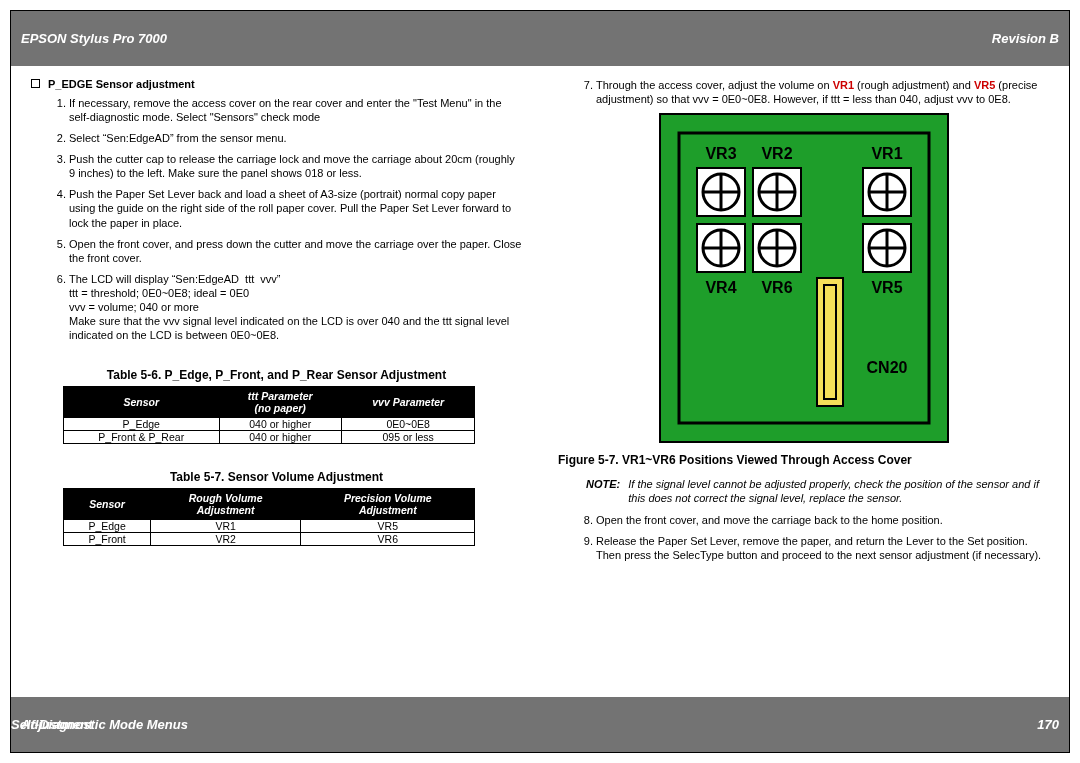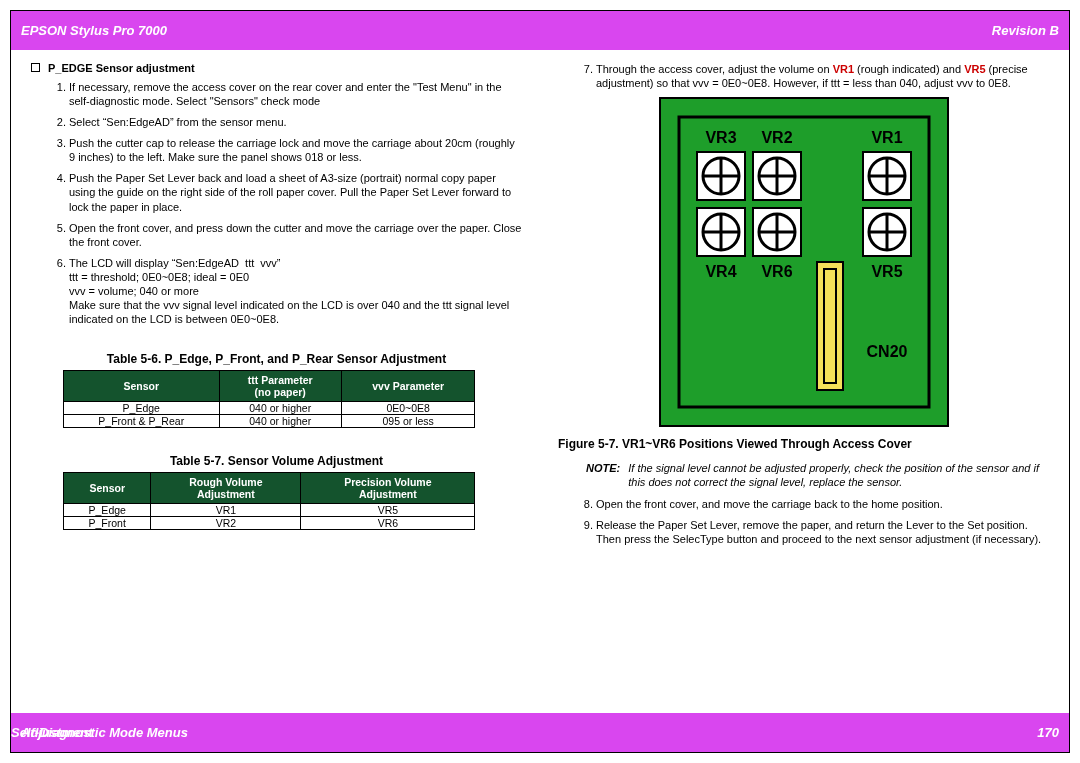--- a/index.html
+++ b/index.html
@@ -15,27 +15,27 @@
   .page {
     border: 1px solid #000;
     width: 1060px;
     height: 743px;
     margin: 10px;
     position: relative;
     display: flex;
     flex-direction: column;
   }
   .header-bar, .footer-bar {
-    background: #d946ef;
+    background: #737373;
     color: #fff;
     font-weight: bold;
     font-style: italic;
     display: flex;
     justify-content: space-between;
-    padding: 12px 10px;
+    padding: 20px 10px;
     font-size: 13px;
   }
   .content {
     flex: 1;
     display: flex;
     gap: 36px;
     padding: 12px 20px 8px 20px;
     overflow: hidden;
   }
   .col { flex: 1; }
@@ -62,27 +62,28 @@
     margin: 26px 0 4px 0;
     font-size: 12px;
   }
   table.data {
     border-collapse: collapse;
     width: 84%;
     margin: 0 0 6px 32px;
     font-size: 10.5px;
   }
   table.data th {
-    background: #14532d;
+    background: #000000;
     color: #fff;
     font-weight: bold;
     padding: 3px 6px;
     border: 1px solid #000;
     text-align: center;
     line-height: 1.15;
+    font-style: italic;
   }
   table.data td {
     border: 1px solid #000;
     padding: 0 6px;
     text-align: center;
   }
   .figure-caption {
     font-weight: bold;
     text-align: left;
     margin: 10px 0 10px 0;
@@ -188,21 +189,21 @@
             <td>VR2</td>
             <td>VR6</td>
           </tr>
         </tbody>
       </table>
     </div>
 
     <div class="col">
       <ol class="proc" start="7">
         <li>
-          <span>Through the access cover, adjust the volume on </span><span class="red">VR1</span><span> (rough indicated) and </span><span class="red">VR5</span><span> (precise adjustment) so that vvv = 0E0~0E8. However, if ttt = less than 040, adjust vvv to 0E8.</span>
+          <span>Through the access cover, adjust the volume on </span><span class="red">VR1</span><span> (rough adjustment) and </span><span class="red">VR5</span><span> (precise adjustment) so that vvv = 0E0~0E8. However, if ttt = less than 040, adjust vvv to 0E8.</span>
         </li>
       </ol>
 
       <div class="board-svg-wrap">
         <svg width="290" height="330" viewBox="0 0 290 330">
           <rect x="1" y="1" width="288" height="328" fill="#1e9e2a" stroke="#000" stroke-width="2"></rect>
           <rect x="20" y="20" width="250" height="290" fill="none" stroke="#000" stroke-width="3"></rect>
 
           <text x="62" y="46" font-family="Arial" font-size="16" font-weight="bold" text-anchor="middle">VR3</text>
           <text x="118" y="46" font-family="Arial" font-size="16" font-weight="bold" text-anchor="middle">VR2</text>

